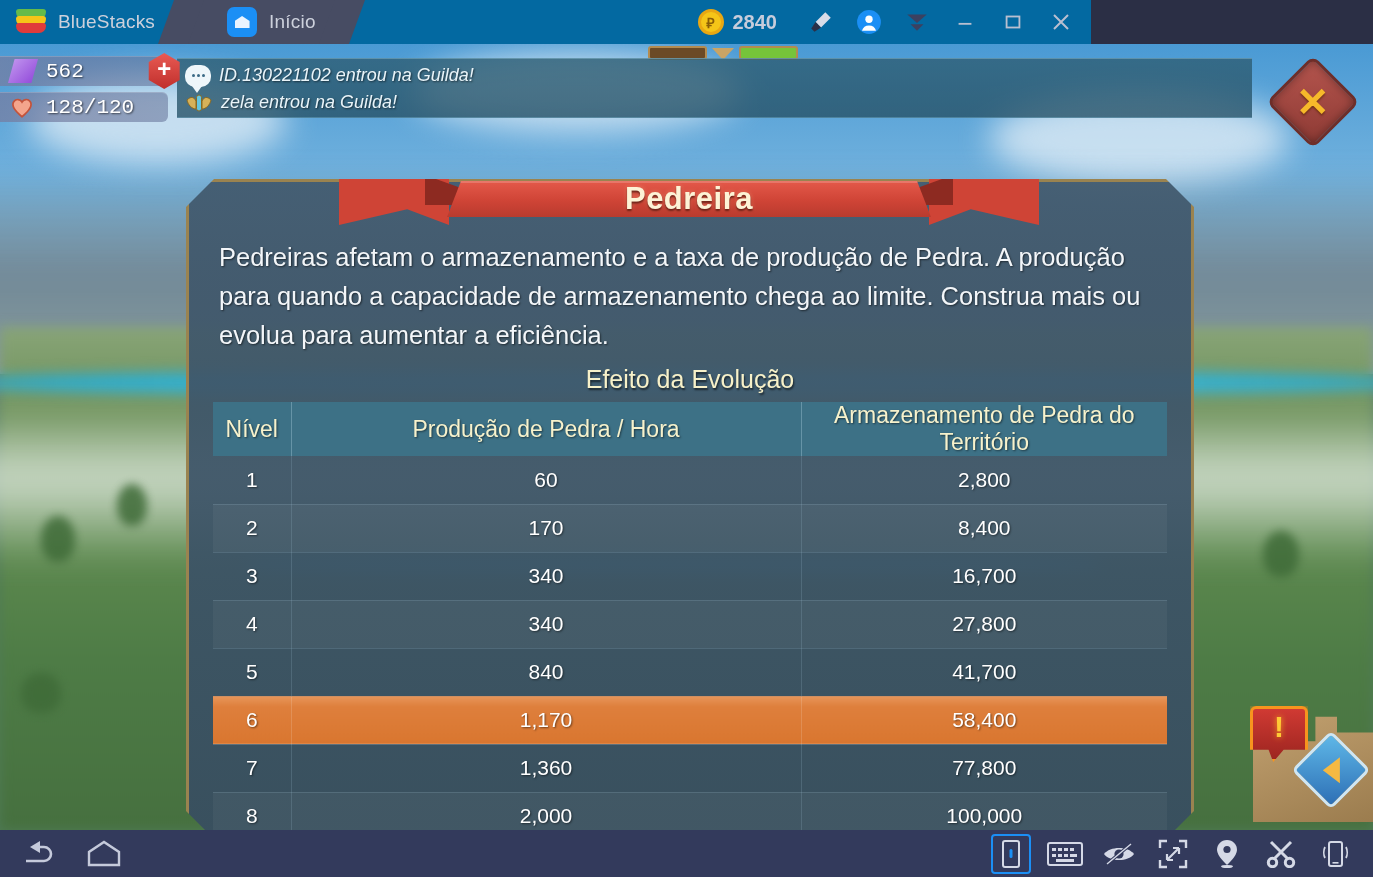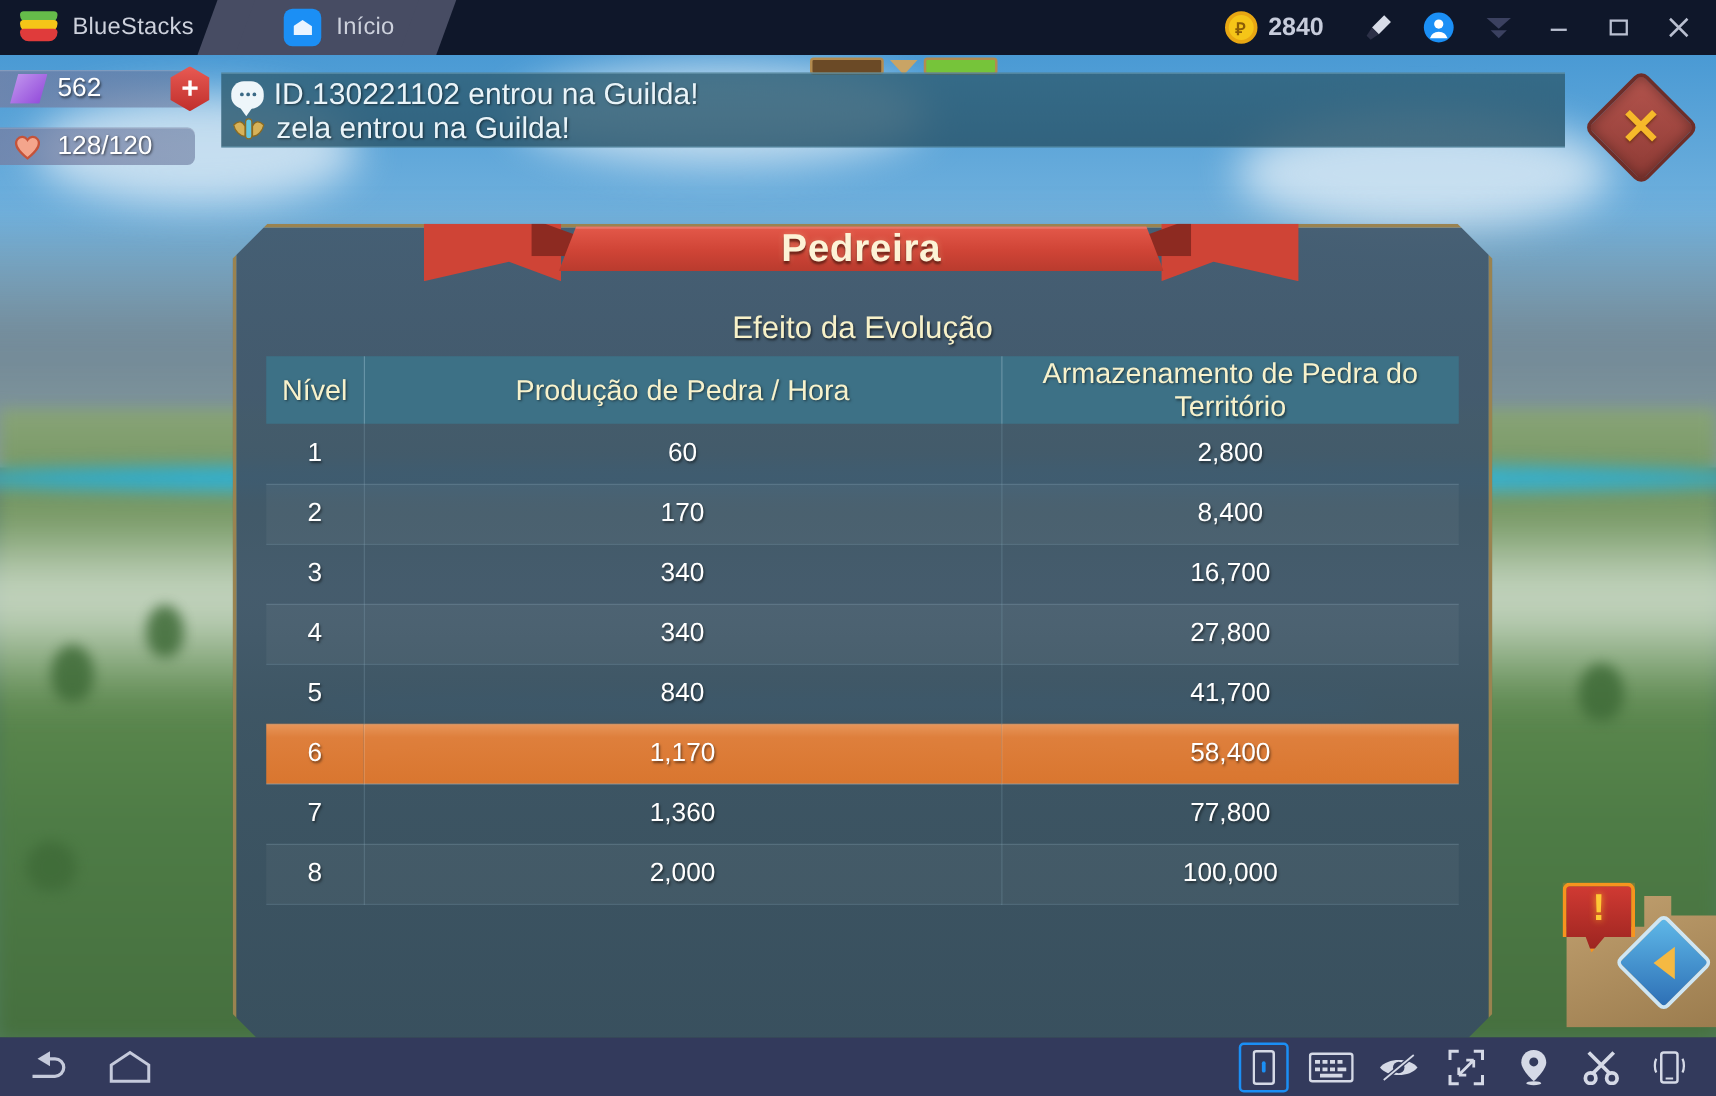--- a/index.html
+++ b/index.html
@@ -16,22 +16,22 @@
     position: relative;
     width: 1373px;
     height: 877px;
     overflow: hidden;
   }
 
   
   .topbar {
     position: absolute;
     left: 0; top: 0;
-    width: 1373px; height: 44px;
-    background: #0f172a;
+    width: 1091px; height: 44px;
+    background: #0369a1;
     display: flex;
     align-items: stretch;
     z-index: 60;
   }
   .tab {
     position: relative;
     display: flex;
     align-items: center;
     padding: 0 26px 0 16px;
     height: 44px;
@@ -191,25 +191,26 @@
     border-top:12px solid #c9a465;
   }
 
   
   .res-hud { position:absolute; left:0; top:12px; z-index: 12; }
   .res-row {
     position:relative;
     display:flex; align-items:center;
     height: 30px;
     padding-left: 46px; padding-right: 34px;
-    margin-bottom: 16px;
+    margin-bottom: 6px;
     background: linear-gradient(90deg, rgba(118,124,160,.72), rgba(98,112,150,.55));
     border-radius: 0 6px 6px 0;
     box-shadow: inset 0 1px 0 rgba(255,255,255,.18);
     min-width: 150px;
+    font-family: Liberation Mono, monospace;
   }
   .res-row .val { color:#fff; font-size:21px; text-shadow: 1px 1px 2px rgba(0,0,0,.6); }
   .gem-icon {
     position:absolute; left:8px; top:3px; width:30px; height:24px;
     background: linear-gradient(135deg,#c59bf0,#8e44d8);
     clip-path: polygon(22% 0,100% 0,78% 100%,0 100%);
     box-shadow: 0 0 4px rgba(0,0,0,.4);
   }
   .heart-icon {
     position:absolute; left:8px; top:2px; width:28px; height:26px;
@@ -229,23 +230,24 @@
     left: 177px; top: 14px;
     width: 1075px; height: 60px;
     background: linear-gradient(180deg, rgba(46,94,116,.80), rgba(38,82,104,.80));
     border-top: 1px solid rgba(150,205,225,.45);
     border-bottom: 1px solid rgba(120,175,200,.35);
     z-index: 11;
     padding: 3px 0 0 8px;
   }
   .chat-line { display:flex; align-items:center; height:27px; }
   .chat-line .txt {
-    color:#e9f4f9; font-size:24px;
+    color:#e9f4f9; font-size:18px;
     text-shadow: 1px 1px 2px rgba(0,0,0,.55);
     white-space: nowrap;
+    font-style: italic;
   }
   .ic-bubble {
     width:26px;height:22px;border-radius:10px;
     background:#eef6fa; position:relative; margin-right:8px; flex:0 0 auto;
     display:flex;align-items:center;justify-content:center; gap:2px;
   }
   .ic-bubble::after{content:"";position:absolute;left:7px;bottom:-6px;width:0;height:0;
     border-left:5px solid transparent;border-right:5px solid transparent;border-top:7px solid #eef6fa;}
   .ic-bubble b { width:3px;height:3px;border-radius:50%;background:#3b6a86; display:block;}
   .ic-wing {
@@ -577,20 +579,21 @@
         <span class="tail-r"></span>
         <span class="fold-l"></span>
         <span class="fold-r"></span>
         <div class="main">
           <span class="banner-title">Pedreira</span>
         </div>
       </div>
 
       <div class="panel-inner">
 
+        <p class="desc">Pedreiras afetam o armazenamento e a taxa de produção de Pedra. A produção para quando a capacidade de armazenamento chega ao limite. Construa mais ou evolua para aumentar a eficiência.</p>
 
         <div class="section-title">Efeito da Evolução</div>
 
         <table class="tbl">
           <colgroup>
               <col class="c1">
               <col class="c2">
               <col class="c3">
             </colgroup>
           <thead>

